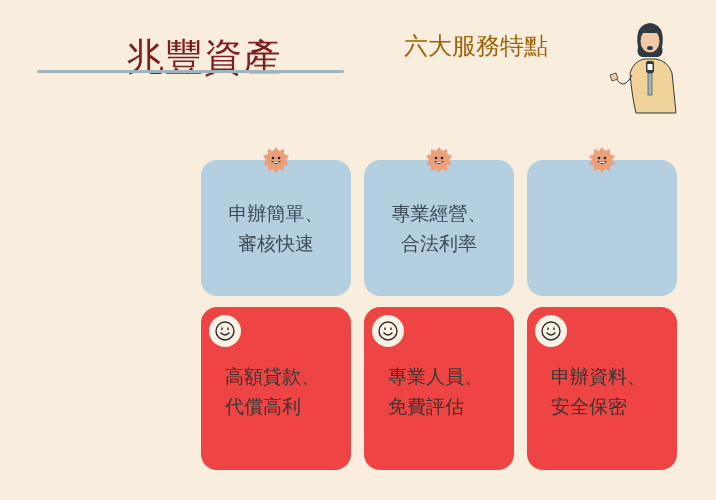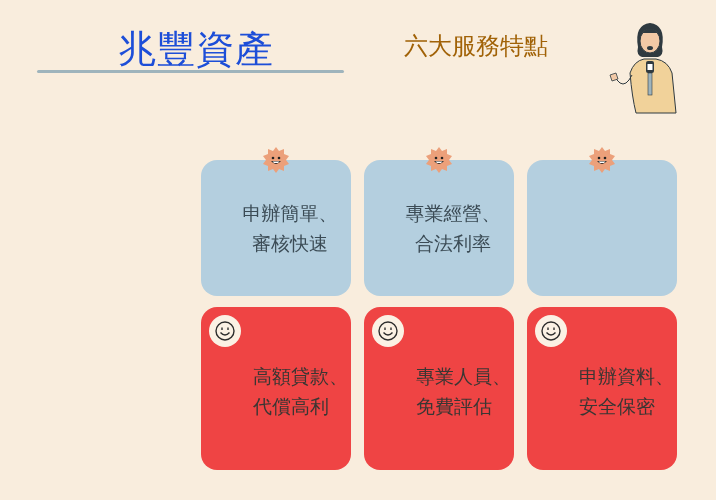--- a/index.html
+++ b/index.html
@@ -4,22 +4,22 @@
 <style>
   html, body { margin:0; padding:0; }
   body {
     width:716px; height:500px; overflow:hidden;
     background:#f9eddd;
     font-family:"DejaVu Sans", "Liberation Sans", sans-serif;
     position:relative;
   }
   .title {
     position:absolute; left:118px; top:24px;
-    font-size:38px; color:#1d4ed8; letter-spacing:1px;
-    margin:0; font-weight:normal;
+    font-size:38px; color:#7f1d1d; letter-spacing:1px;
+    margin:8px; font-weight:normal;
   }
   .title-underline {
     position:absolute; left:37px; top:70px;
     width:307px; height:3px; border-radius:2px;
     background:#9fb4bc;
   }
   .subtitle {
     position:absolute; left:404px; top:30px;
     font-size:24px; color:#a16207; margin:0; font-weight:normal;
   }
@@ -28,21 +28,21 @@
   }
   .card {
     position:absolute; width:150px; border-radius:16px;
     display:flex; align-items:center; justify-content:center;
     box-sizing:border-box;
   }
   .card.blue { background:#b4cfdf; height:136px; top:160px; }
   .card.orange { background:#ef4444; height:163px; top:307px; }
   .card .text {
     font-size:19px; line-height:30px; color:#3b4b55;
-    text-align:center; white-space:pre-line;margin-left:28px;
+    text-align:center; white-space:pre-line;
   }
   .card.orange .text {
     color:#3a3633; text-align:left;
     position:absolute; left:24px; top:54px;
   }
   .sun {
     position:absolute; top:-14px; left:50%; margin-left:-14px;
     width:28px; height:28px;
   }
   .smile {

